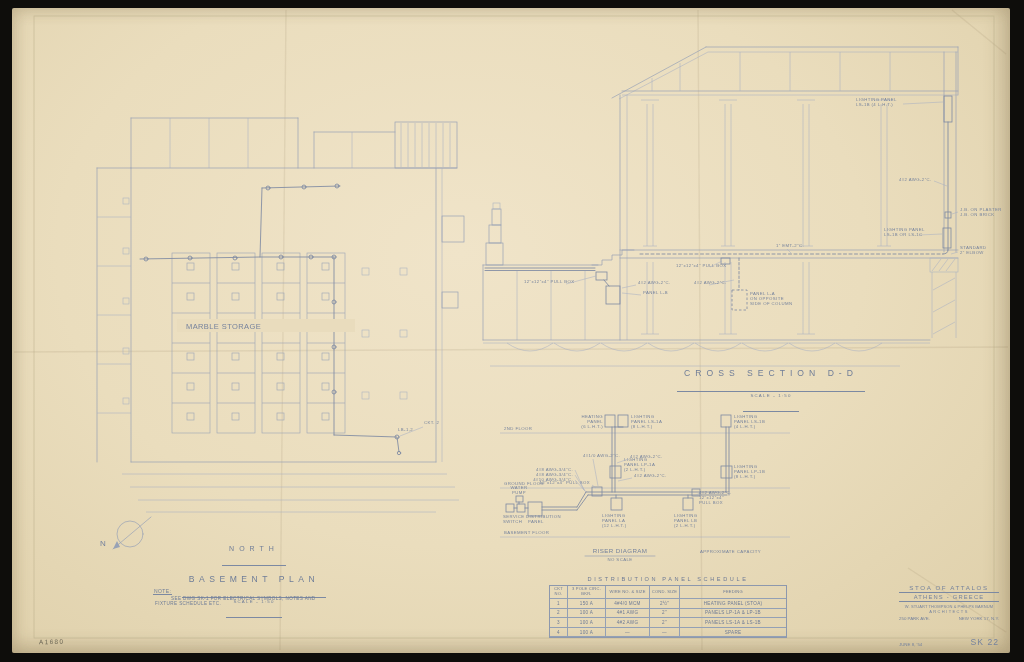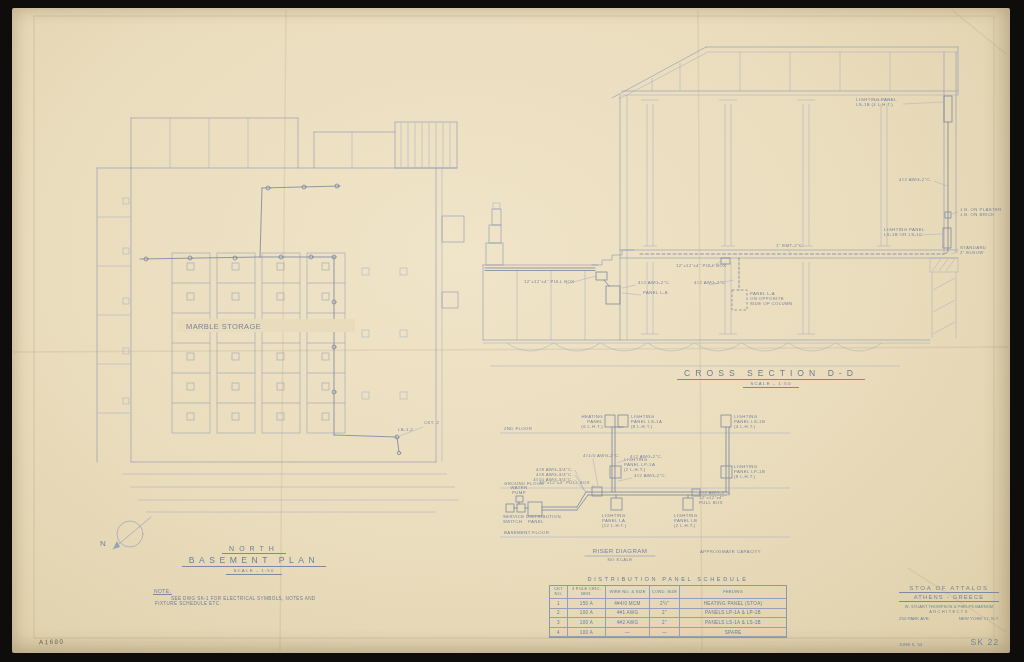--- a/index.html
+++ b/index.html
@@ -14,24 +14,24 @@
   .t4{font-size:4.3px;} .t6{font-size:6.2px;}
   .ln{stroke:#98a2b6;stroke-width:.7;fill:none;stroke-linecap:round;}
   .lnf{stroke:#a9b1c2;stroke-width:.55;fill:none;}
   .lnw{stroke:#7d89a2;stroke-width:.85;fill:none;stroke-linecap:round;}
   .bx{stroke:#7d89a2;stroke-width:.8;fill:none;}
   .crease{stroke:rgba(108,90,58,.10);stroke-width:1.4;}
   .border-rect{stroke:#b5a785;stroke-width:.8;fill:none;opacity:.55;}
 
   .overlay{position:absolute;color:#6f7d98;}
   .ctr{text-align:center;}
-  .ul{border-bottom:.8px solid #7c89a2;display:inline-block;padding:0 7px 1px;}
+  .ul{border-bottom:.8px solid #7c89a2;display:inline-block;padding:0 7px 13px;}
   #plan-title{left:148px;top:545px;width:212px;}
   #plan-title .l1{font-size:7px;letter-spacing:5px;}
-  #plan-title .l2{font-size:8.6px;letter-spacing:4.5px;margin-top:1px;}
+  #plan-title .l2{font-size:8.6px;letter-spacing:4.5px;margin-top:8px;}
   #plan-title .l3{font-size:4.4px;letter-spacing:1.2px;margin-top:1px;}
   #plan-note{left:153px;top:588px;width:220px;font-size:4.6px;letter-spacing:.4px;}
   #plan-note .nh{font-size:5px;margin-bottom:1px;}
   #plan-note .n1{margin-left:18px;}
   #plan-note .n2{margin-left:2px;}
   #section-title{left:655px;top:368px;width:232px;}
   #section-title .l1{font-size:8.6px;letter-spacing:5px;}
   #section-title .l2{font-size:4.4px;letter-spacing:1.2px;margin-top:1px;}
 
   #schedule{left:549px;top:576px;width:238px;color:#6e7b96;}

